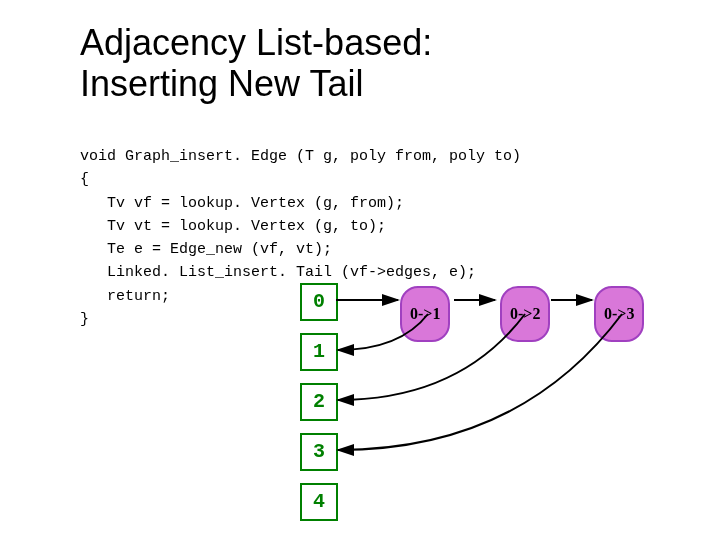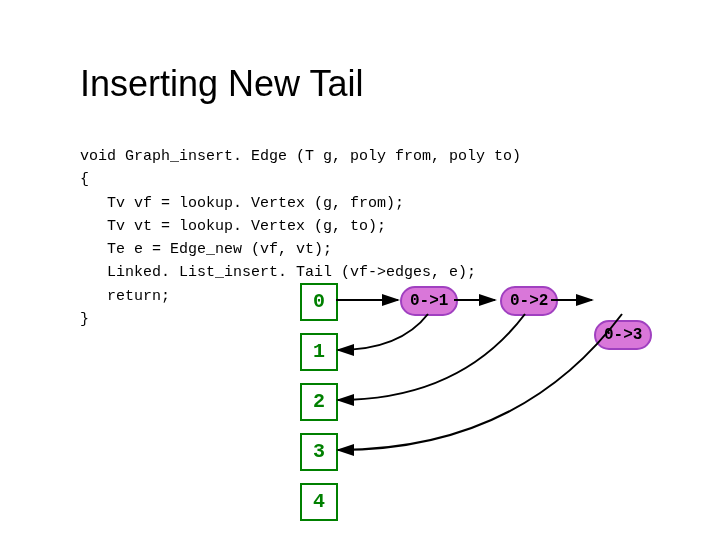--- a/index.html
+++ b/index.html
@@ -41,62 +41,62 @@
     font-weight: bold;
     text-align: center;
     line-height: 34px;
     background: #fff;
   }
   .pill {
     position: absolute;
     background: #d977d9;
     border: 2px solid #a040c0;
     color: #000;
-    font-family: Liberation Mono, monospace;
+    font-family: Liberation Serif, serif;
     font-size: 16px;
     font-weight: bold;
     border-radius: 18px;
-    padding: 4px 8px;
+    padding: 17px 8px;
     white-space: nowrap;
   }
   svg.arrows {
     position: absolute;
     left: 0;
     top: 0;
     width: 720px;
     height: 540px;
     pointer-events: none;
   }
 </style>
 </head>
 <body>
 
 <div class="title">
-  <br>
+  <span>Adjacency List-based:</span><br>
   <span>Inserting New Tail</span>
 </div>
 
 <div class="code">void Graph_insert. Edge (T g, poly from, poly to)
 {
    Tv vf = lookup. Vertex (g, from);
    Tv vt = lookup. Vertex (g, to);
    Te e = Edge_new (vf, vt);
    Linked. List_insert. Tail (vf-&gt;edges, e);
    return;
 }</div>
 
 <div class="vbox" style="left:300px; top:283px;">0</div>
 <div class="vbox" style="left:300px; top:333px;">1</div>
 <div class="vbox" style="left:300px; top:383px;">2</div>
 <div class="vbox" style="left:300px; top:433px;">3</div>
 <div class="vbox" style="left:300px; top:483px;">4</div>
 
 <div class="pill" style="left:400px; top:286px;">0-&gt;1</div>
 <div class="pill" style="left:500px; top:286px;">0-&gt;2</div>
-<div class="pill" style="left:594px; top:286px;margin-top:34px;">0-&gt;3</div>
+<div class="pill" style="left:594px; top:286px;">0-&gt;3</div>
 
 <svg class="arrows">
   <defs>
     <marker id="ah" markerWidth="10" markerHeight="10" refX="8" refY="3" orient="auto">
       <path d="M0,0 L0,6 L9,3 z" fill="#000"></path>
     </marker>
   </defs>
 
   <line x1="336" y1="300" x2="398" y2="300" stroke="#000" stroke-width="2" marker-end="url(#ah)"></line>
   <line x1="454" y1="300" x2="495" y2="300" stroke="#000" stroke-width="2" marker-end="url(#ah)"></line>

